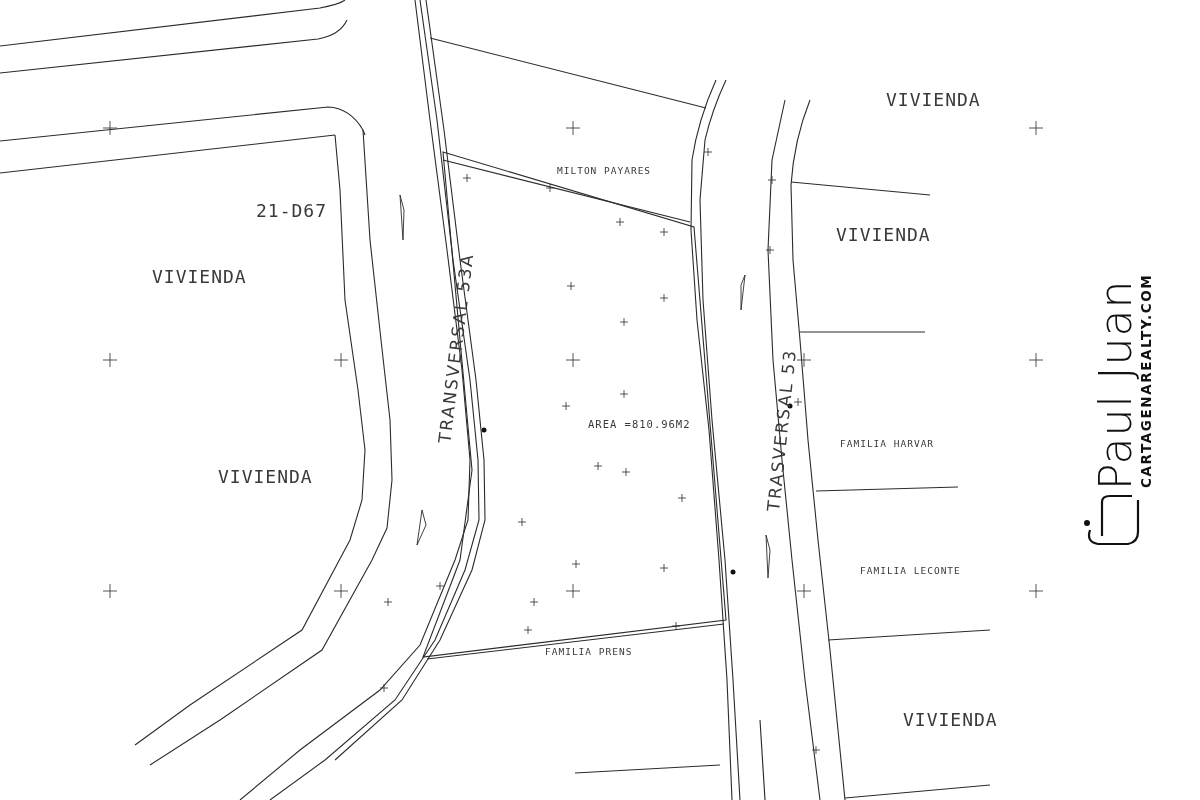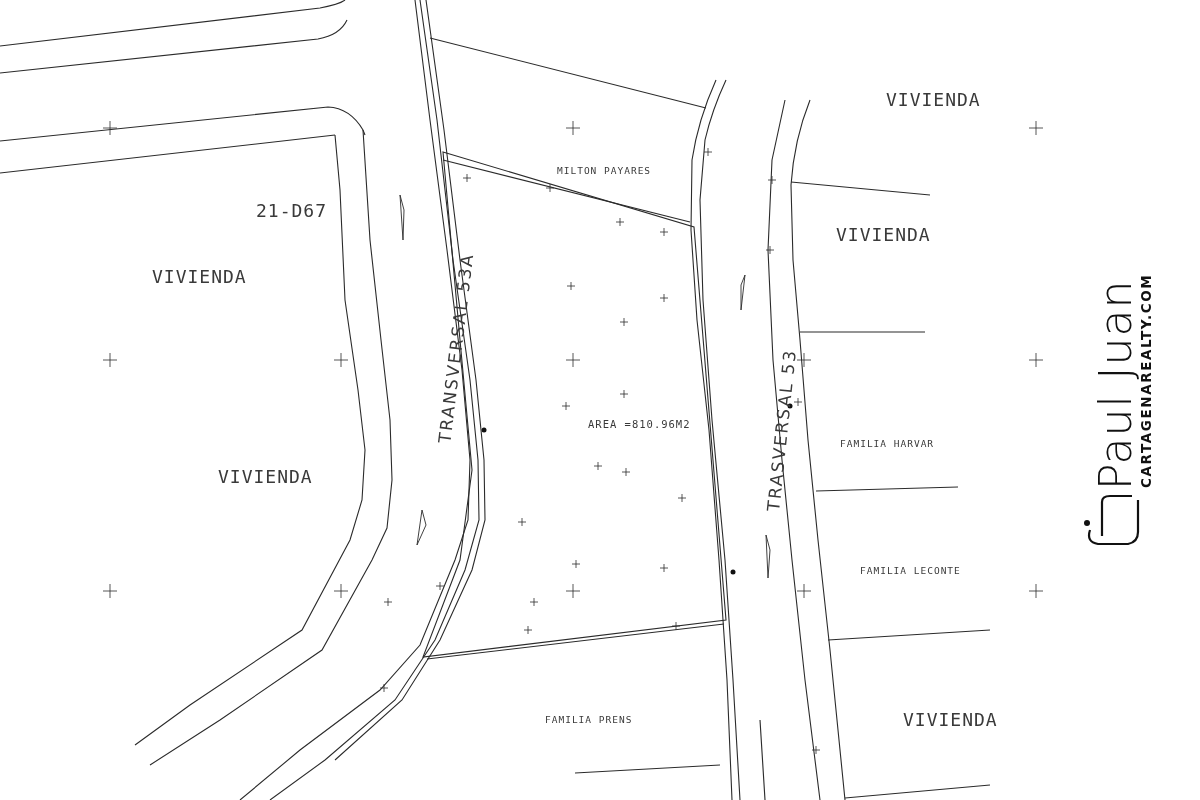--- a/index.html
+++ b/index.html
@@ -117,21 +117,21 @@
 </svg>
 
 <div class="lbl lbl-lg" style="left:886px;top:89px;">VIVIENDA</div>
 <div class="lbl lbl-lg" style="left:836px;top:224px;">VIVIENDA</div>
 <div class="lbl lbl-lg" style="left:152px;top:266px;">VIVIENDA</div>
 <div class="lbl lbl-lg" style="left:218px;top:466px;">VIVIENDA</div>
 <div class="lbl lbl-lg" style="left:903px;top:709px;">VIVIENDA</div>
 <div class="lbl lbl-sm" style="left:557px;top:165px;">MILTON PAYARES</div>
 <div class="lbl lbl-sm" style="left:840px;top:392px;margin-top:46px;">FAMILIA HARVAR</div>
 <div class="lbl lbl-sm" style="left:860px;top:565px;text-align:right;">FAMILIA LECONTE</div>
-<div class="lbl lbl-sm" style="left:545px;top:714px;">FAMILIA PRENS</div>
+<div class="lbl lbl-sm" style="left:545px;top:646px;">FAMILIA PRENS</div>
 <div class="lbl lbl-lg" style="left:256px;top:172px;margin-top:28px;">21-D67</div>
 <div class="lbl" style="left:543px;top:418px;font-size:10.5px;margin-left:45px;">AREA =810.96M2</div>
 
 <div class="rot" style="left:360px;top:338px;transform:rotate(-83deg);">TRANSVERSAL 53A</div>
 <div class="rot" style="left:700px;top:420px;transform:rotate(-84deg);">TRASVERSAL 53</div>
 
 <div class="logo">
   <div class="logo-name">Paul Juan</div>
   <div class="logo-site">CARTAGENAREALTY.COM</div>
   <svg class="logo-mark" viewBox="0 0 70 58" fill="none" stroke="#111" stroke-width="2.2">

